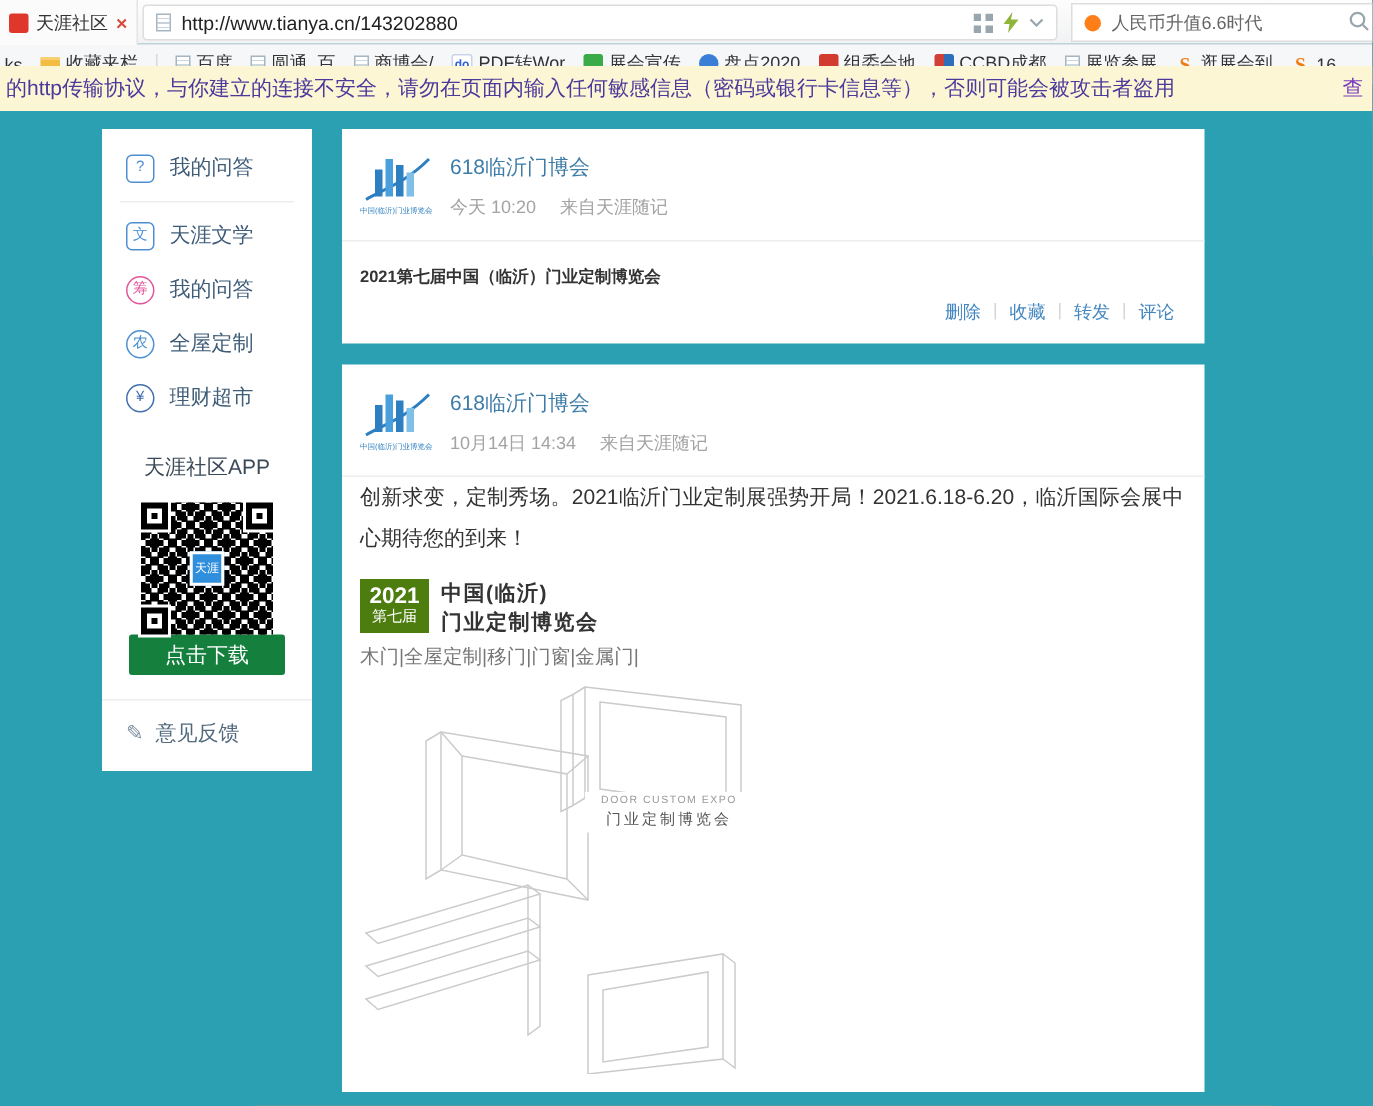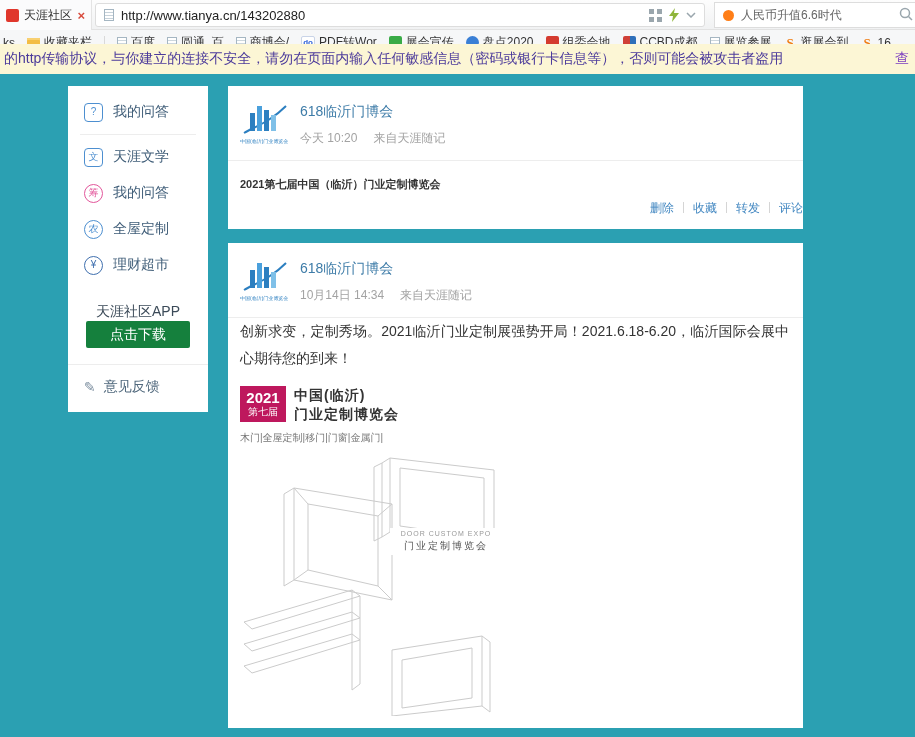--- a/index.html
+++ b/index.html
@@ -73,32 +73,32 @@
   .pad{padding:0 14px 0 12px;}
   .post-h{display:flex;gap:12px;align-items:flex-start;padding:8px 14px 12px 12px;border-bottom:1px solid #ededed;}
   .avatar{width:48px;height:48px;flex:none;cursor:pointer;overflow:hidden;}
   .avatar svg{display:block;}
   .av-cap{font-size:5px;color:#2c7fc0;white-space:nowrap;overflow:hidden;line-height:7px;text-align:center;}
   .author{font-size:14px;color:#3e7ca8;cursor:pointer;display:inline-block;margin-top:3px;text-decoration:none;}
   .meta{margin-top:9px;font-size:12px;color:#a3a3a3;display:flex;gap:16px;}
   .post-title{font-size:11px;font-weight:bold;color:#333;margin:16px 0 6px;}
   .post-body{font-size:14px;color:#333;line-height:27px;text-align:justify;}
   .expand{color:#3f87bf;cursor:pointer;white-space:nowrap;}
-  .actions{margin-top:8px;text-align:right;font-size:12px;padding-right:0;}
+  .actions{margin-top:8px;text-align:right;font-size:12px;padding-right:20px;}
   .act{color:#4287c1;cursor:pointer;}
   .actions .sep{display:inline-block;width:1px;height:11px;background:#d5d5d5;margin:0 9px;vertical-align:-1px;}
 
   
   .poster{position:relative;width:267px;height:330px;margin-top:14px;cursor:pointer;background:#fff;}
   .p-head{display:flex;gap:8px;align-items:flex-start;position:relative;z-index:2;}
-  .p-red{width:46px;background:#be185d;color:#fff;text-align:center;padding:3px 0 4px;flex:none;}
+  .p-red{width:46px;background:#4d7c0f;color:#fff;text-align:center;padding:3px 0 4px;flex:none;}
   .p-red .y{font-size:15px;font-weight:bold;line-height:17px;}
   .p-red .s{font-size:10px;line-height:12px;}
   .p-t1,.p-t2{font-size:14px;font-weight:bold;color:#333;line-height:19px;letter-spacing:1px;}
-  .p-cats{margin-top:8px;font-size:10px;color:#777;line-height:11px;position:relative;z-index:2;}
+  .p-cats{margin-top:8px;font-size:13px;color:#777;line-height:11px;position:relative;z-index:2;}
   .iso{position:absolute;top:68px;left:0;z-index:1;}
   .p-foot{position:absolute;top:142px;left:150px;width:112px;text-align:center;z-index:2;background:#fff;padding:2px 0;}
   .p-foot .en{font-size:7px;color:#999;letter-spacing:1px;}
   .p-foot .cn{font-size:10px;color:#555;margin-top:2px;letter-spacing:2px;}
 </style>
 </head>
 <body>
 
 <div class="screen">
 
@@ -222,20 +222,26 @@
         <span class="sb-ic sb-ci">农</span>
         <span>全屋定制</span>
       </div>
       <div class="sb-item">
         <span class="sb-ic sb-ci sb-navy">¥</span>
         <span>理财超市</span>
       </div>
 
       <div class="app-title">天涯社区APP</div>
 
+      <div class="qr">
+        <span class="qr-m qr-tl"></span>
+        <span class="qr-m qr-tr"></span>
+        <span class="qr-m qr-bl"></span>
+        <span class="qr-c">天涯</span>
+      </div>
 
       <div class="btn-dl">点击下载</div>
 
       <div class="fb">
         <span class="fb-ic">✎</span>
         <span>意见反馈</span>
       </div>
     </aside>
 
     <main class="feed">

